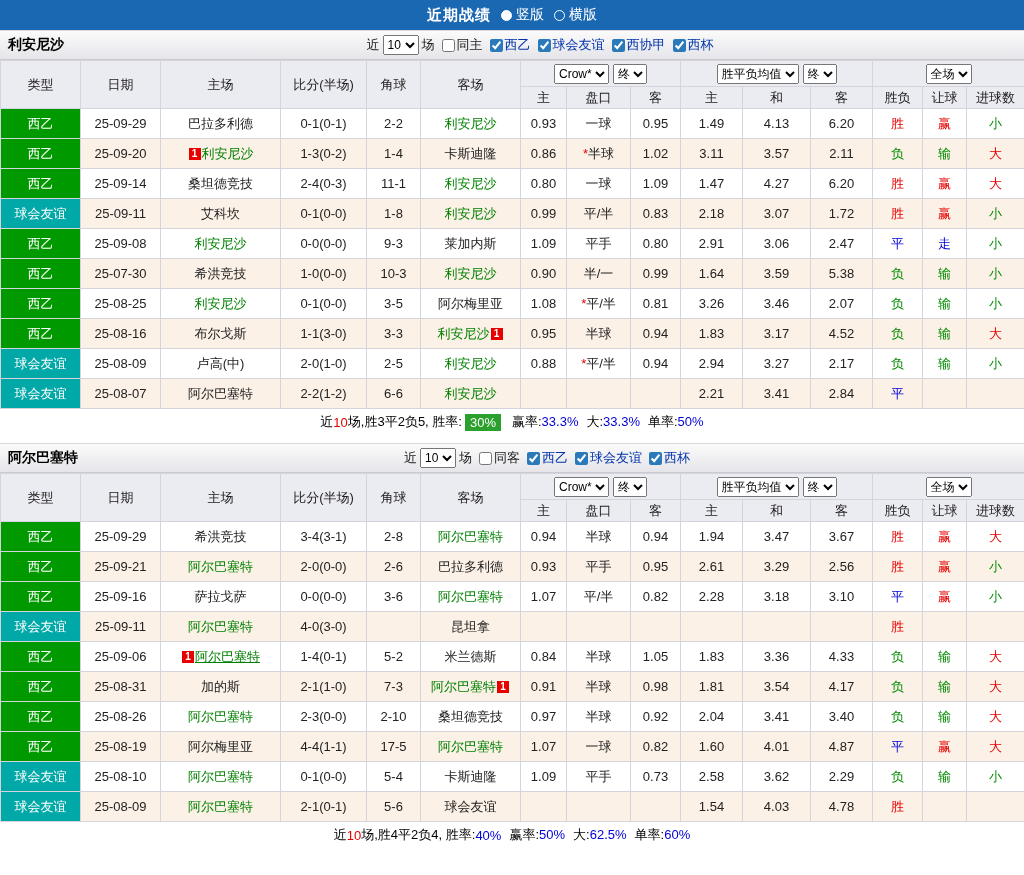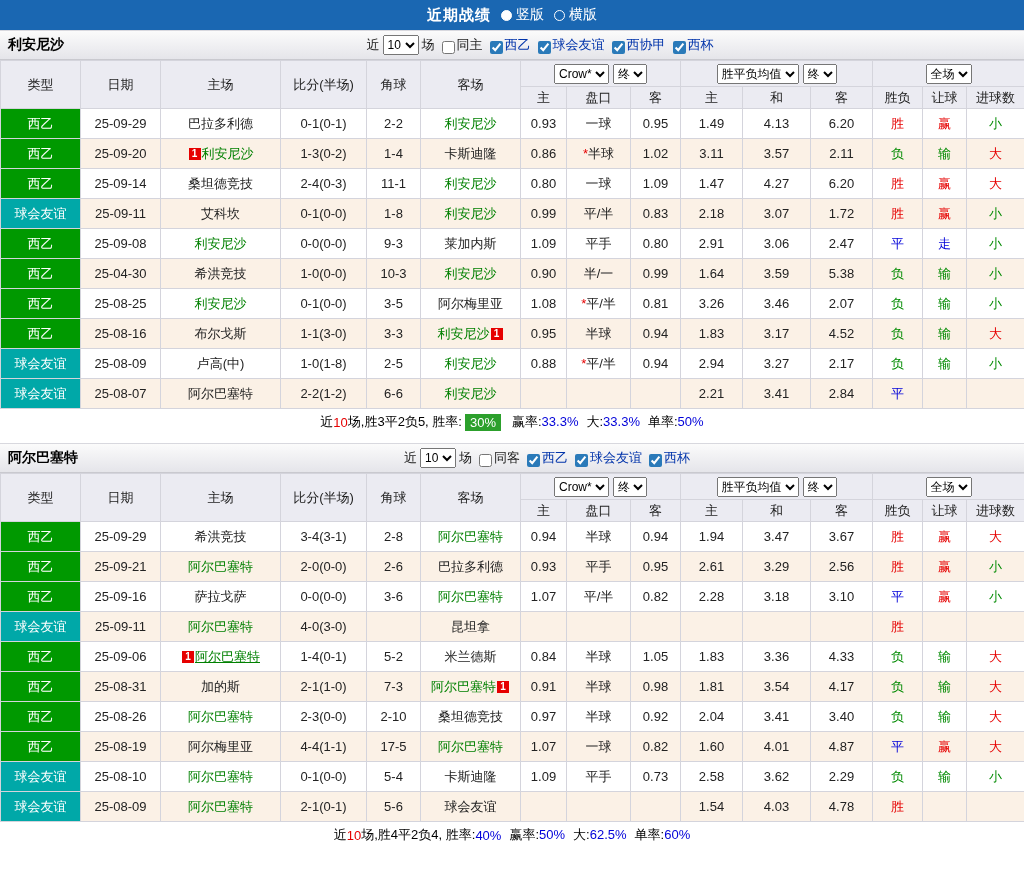--- a/index.html
+++ b/index.html
@@ -12,21 +12,21 @@
   .dot { width:11px; height:11px; border:1px solid #fff; border-radius:50%; display:inline-block; }
   .dot.filled { background:#fff; }
 
   .section-bar { height:30px; display:flex; align-items:center; padding:0 8px;
                  background:linear-gradient(#fbfbfb,#e5e5ea);
                  border-top:1px solid #d8d8de; border-bottom:1px solid #c9c9cf; font-size:13px; }
   .team-title { font-weight:bold; font-size:14px; color:#000; }
   .filter { flex:1; display:flex; align-items:center; justify-content:center; gap:3px; }
   .filter select { font-size:12px; height:20px; }
   .flt-txt { color:#222; }
-  .chk { display:inline-flex; align-items:flex-end; gap:1px; cursor:pointer; }
+  .chk { display:inline-flex; align-items:center; gap:1px; cursor:pointer; }
   .chk input { width:13px; height:13px; accent-color:#2a7ab9; margin:0 1px 0 4px; }
   .lg-label { color:#0033aa; }
 
   table.results { border-collapse:collapse; table-layout:fixed; width:1024px; font-size:13px; }
   .results th, .results td { border:1px solid #d4d4dc; text-align:center; padding:0 2px;
                              overflow:hidden; white-space:nowrap; }
   .results thead th { background:#ebebf2; font-weight:normal; color:#222; }
   .results thead tr.grp th { height:26px; }
   .results thead tr.sub th { height:22px; }
   .results td { height:30px; color:#222; }
@@ -214,21 +214,21 @@
             <td>0.80</td>
             <td>2.91</td>
             <td>3.06</td>
             <td>2.47</td>
             <td style="color: rgb(0, 0, 217);">平</td>
             <td style="color: rgb(0, 0, 217);">走</td>
             <td style="color: rgb(1, 138, 1);">小</td>
           </tr>
           <tr style="background: rgb(251, 241, 230);">
             <td class="league" style="background: rgb(0, 153, 0);">西乙</td>
-            <td>25-04-30</td>
+            <td>25-07-30</td>
             <td><span class="team">希洪竞技</span></td>
             <td class="score">1-0(0-0)</td>
             <td>10-3</td>
             <td><span class="team" style="color: rgb(0, 128, 0);">利安尼沙</span></td>
             <td>0.90</td>
             <td>半/一</td>
             <td>0.99</td>
             <td>1.64</td>
             <td>3.59</td>
             <td>5.38</td>
@@ -267,21 +267,21 @@
             <td>3.17</td>
             <td>4.52</td>
             <td style="color: rgb(1, 138, 1);">负</td>
             <td style="color: rgb(1, 138, 1);">输</td>
             <td style="color: rgb(230, 0, 0);">大</td>
           </tr>
           <tr>
             <td class="league" style="background: rgb(0, 168, 168);">球会友谊</td>
             <td>25-08-09</td>
             <td><span class="team">卢高(中)</span></td>
-            <td class="score">1-0(1-8)</td>
+            <td class="score">2-0(1-0)</td>
             <td>2-5</td>
             <td><span class="team" style="color: rgb(0, 128, 0);">利安尼沙</span></td>
             <td>0.88</td>
             <td><span class="star">*</span>平/半</td>
             <td>0.94</td>
             <td>2.94</td>
             <td>3.27</td>
             <td>2.17</td>
             <td style="color: rgb(1, 138, 1);">负</td>
             <td style="color: rgb(1, 138, 1);">输</td>

